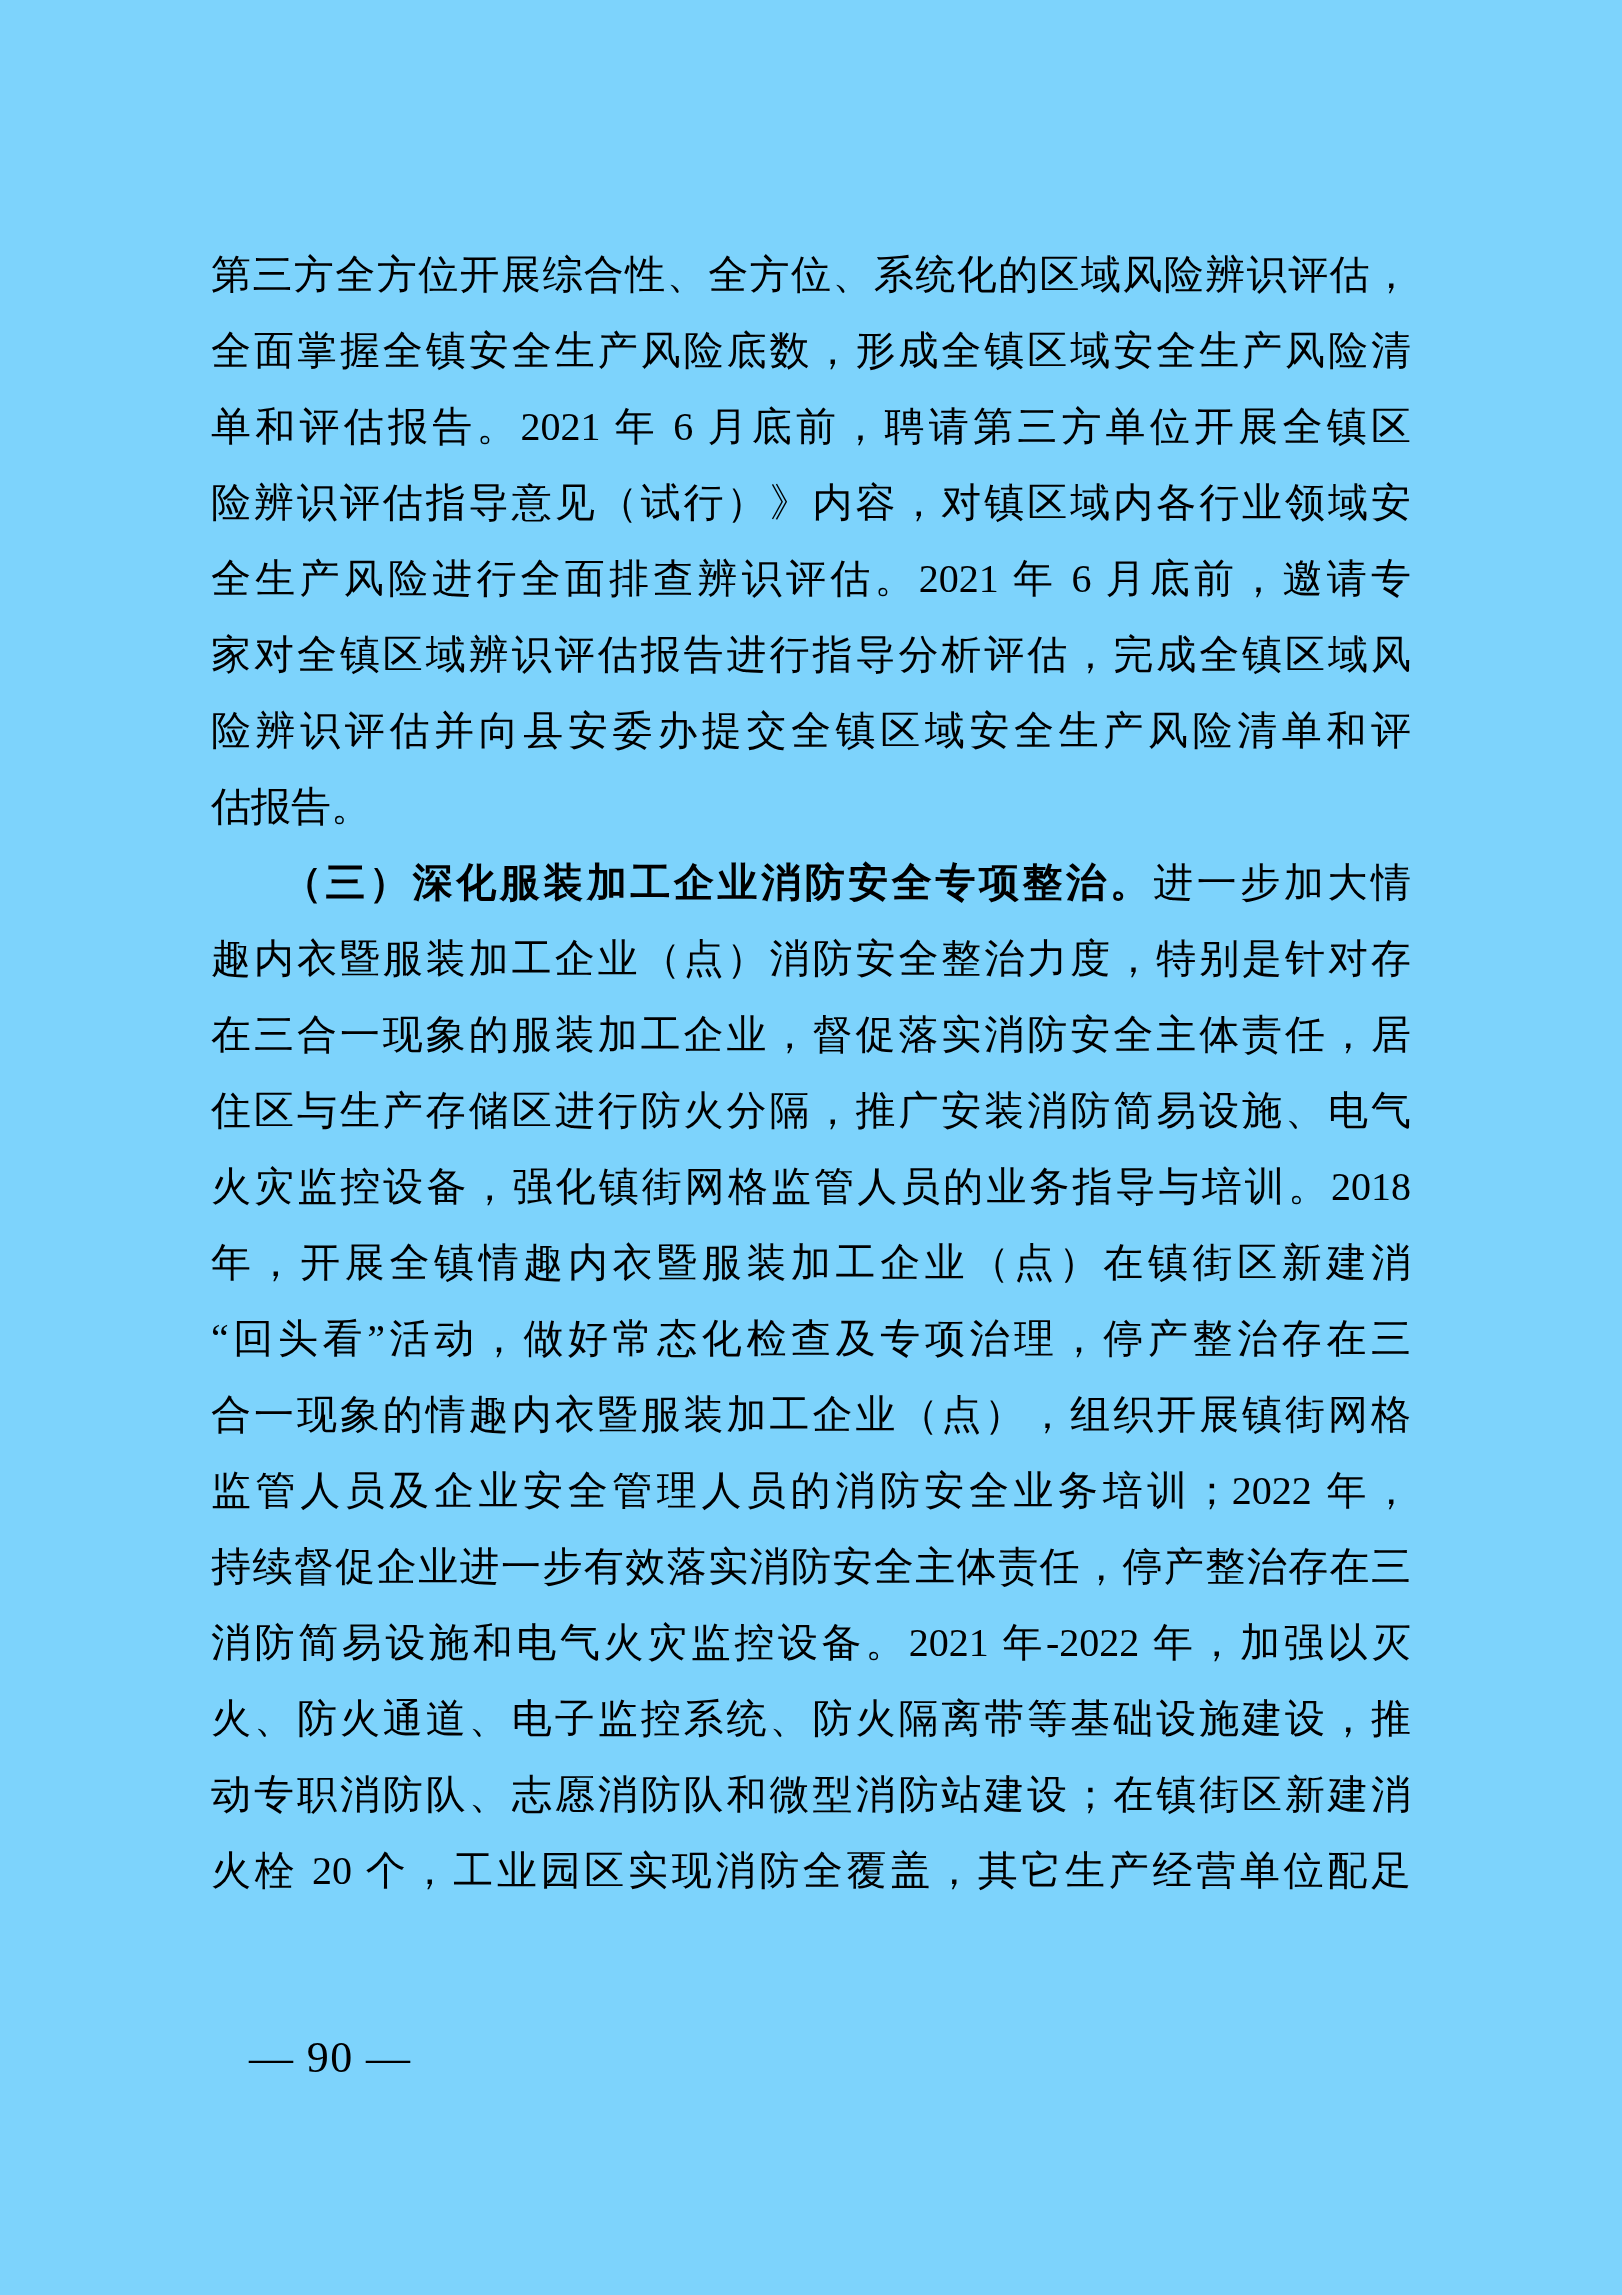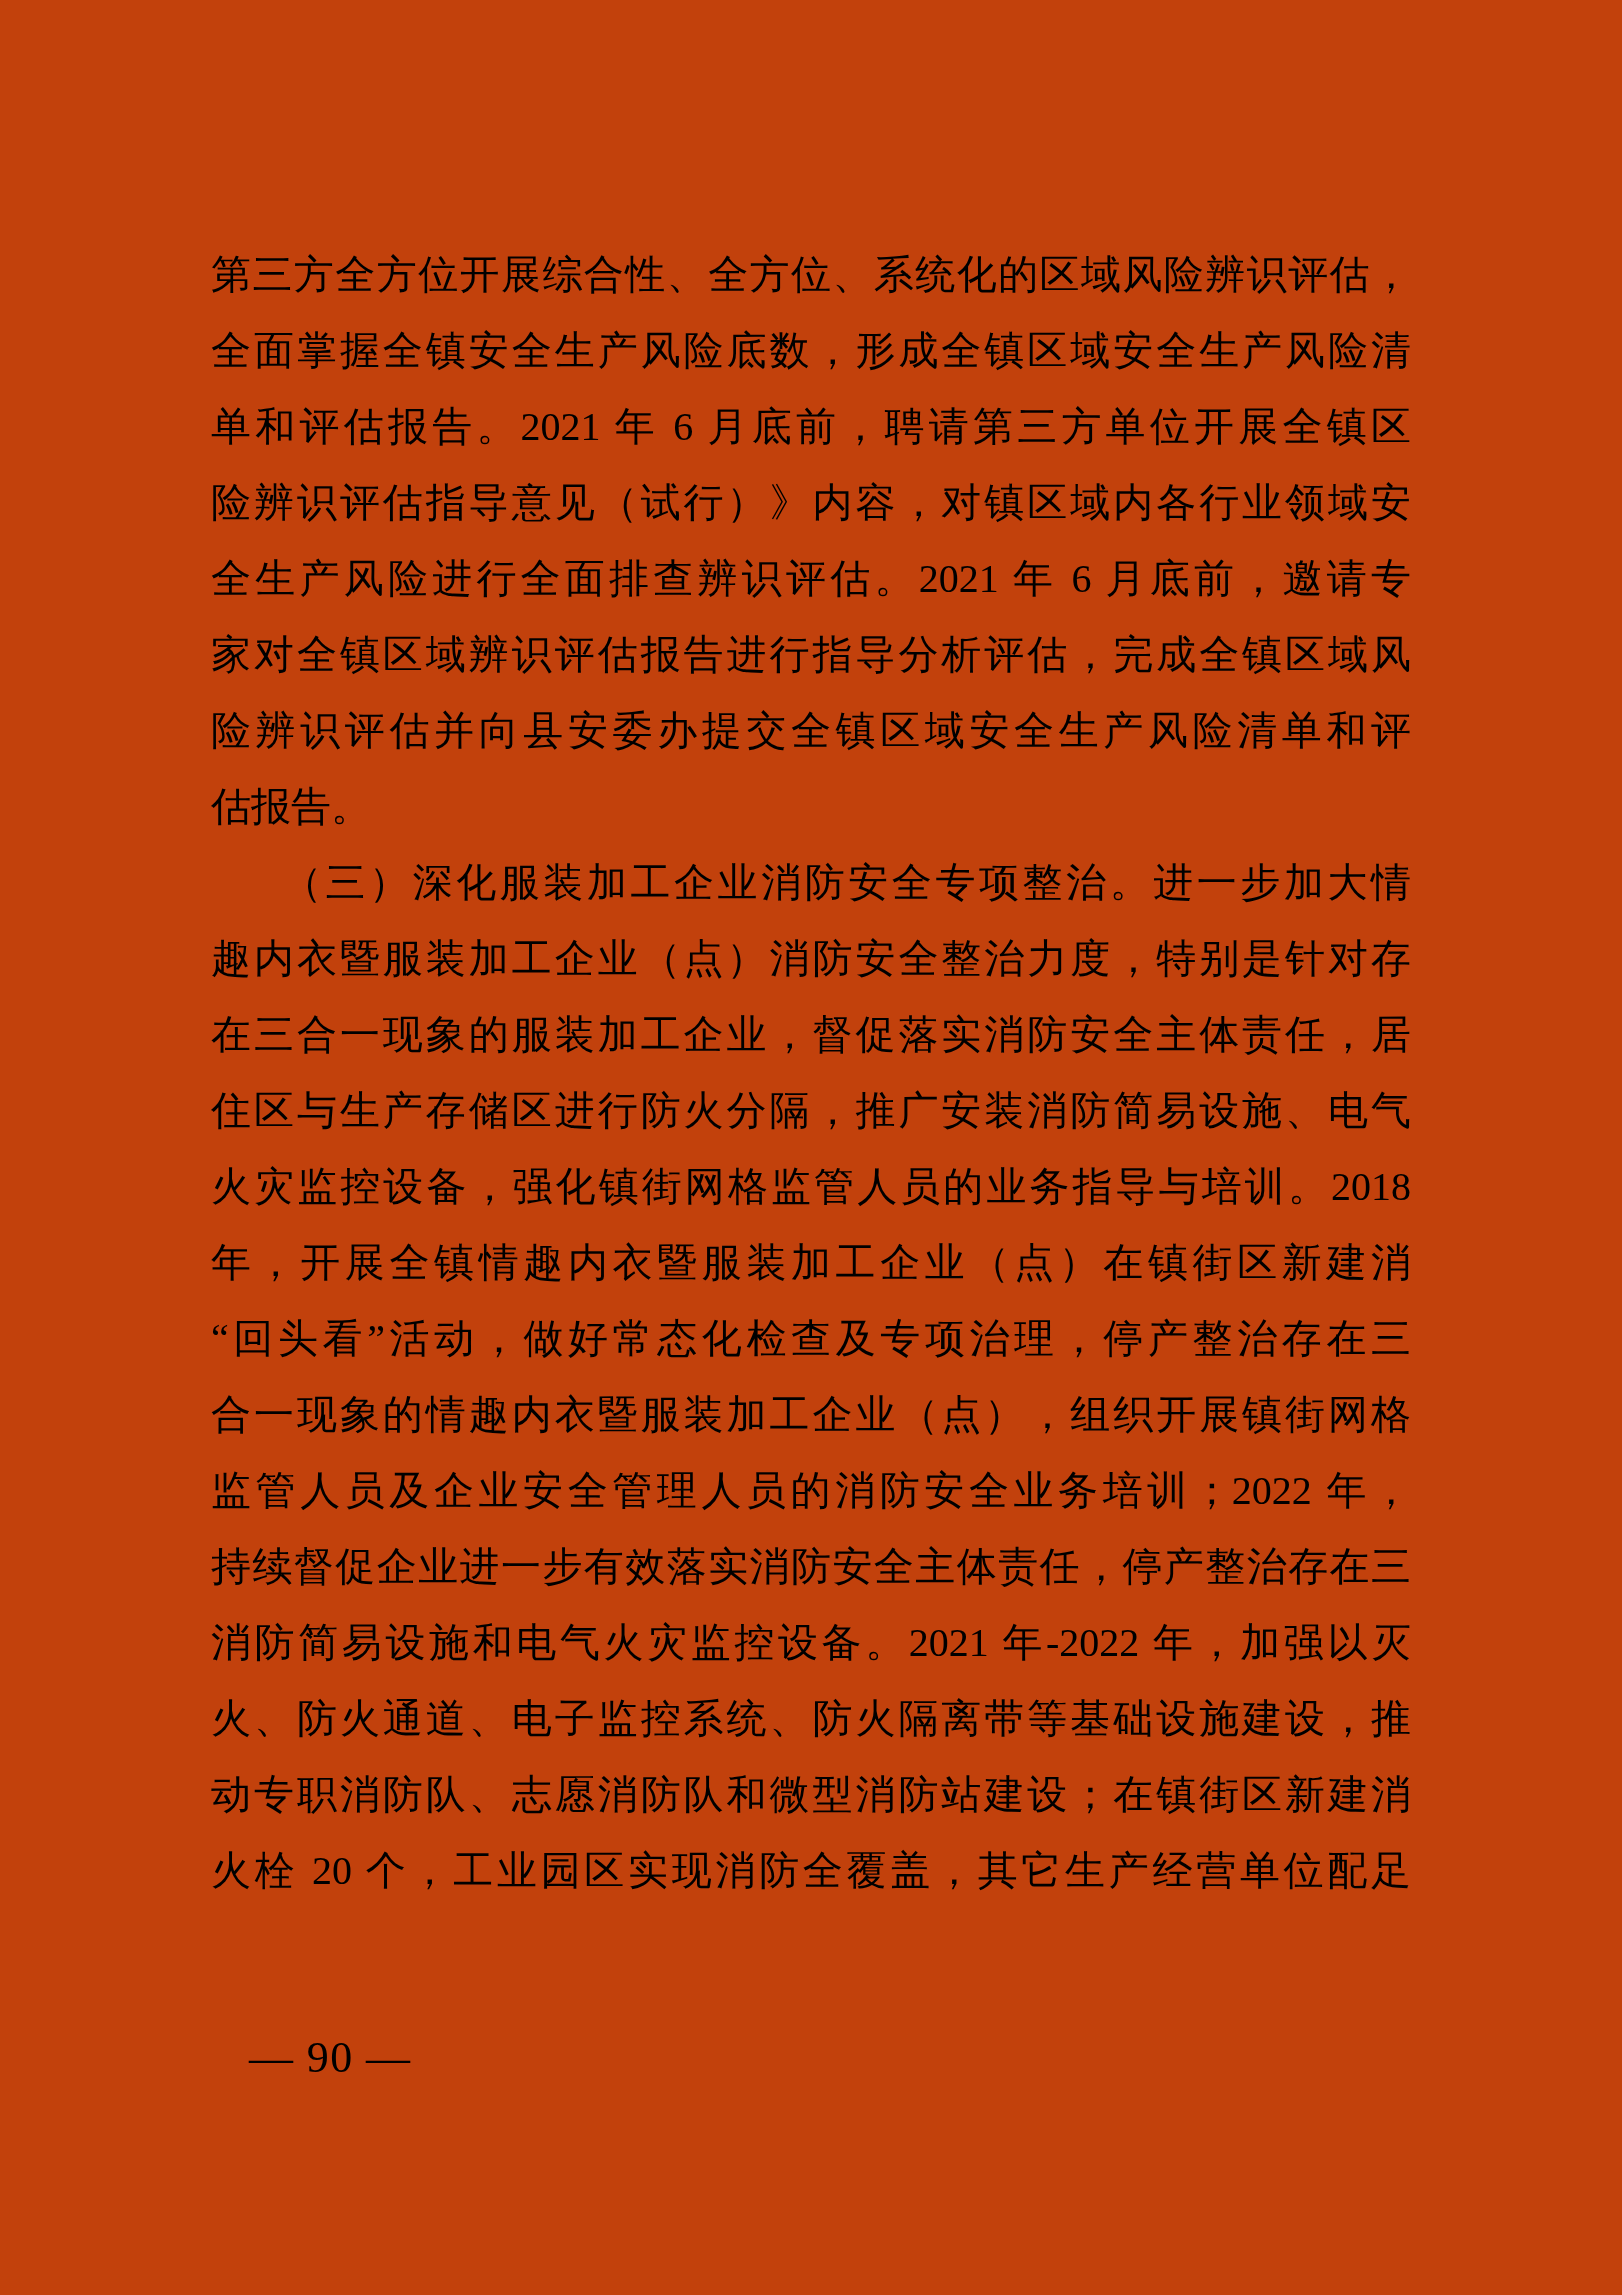--- a/index.html
+++ b/index.html
@@ -5,21 +5,21 @@
   html, body {
     margin: 0;
     padding: 0;
     background: #e8e8e8;
   }
   .page {
     position: relative;
     width: 1623px;
     height: 2295px;
     margin: 0 auto;
-    background: #c2410c;
+    background: #7dd3fc;
     color: #000000;
     font-family: "Liberation Serif", "DejaVu Serif", serif;
     overflow: hidden;
   }
   .text-block {
     position: absolute;
     left: 211px;
     top: 237px;
     width: 1200px;
   }
@@ -34,21 +34,21 @@
     overflow: hidden;
   }
   .line.align-left {
     text-align: left;
     text-align-last: left;
   }
   .line.indent {
     text-indent: 71px;
   }
   .bold {
-    font-weight: normal;
+    font-weight: bold;
   }
   .page-number {
     position: absolute;
     left: 249px;
     top: 2030px;
     height: 55px;
     line-height: 55px;
     font-size: 44px;
     letter-spacing: 1.4px;
     text-align: left;

